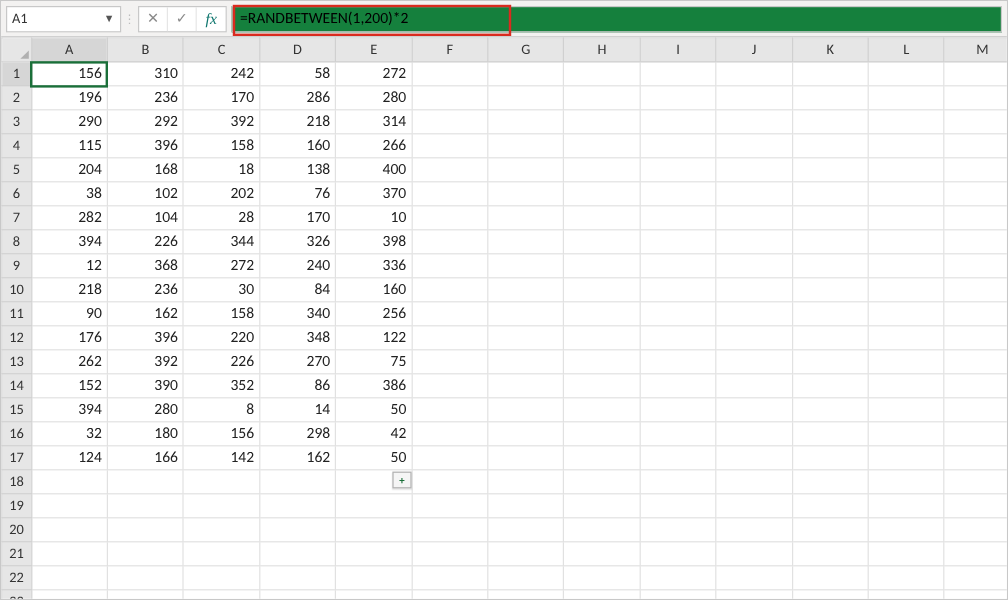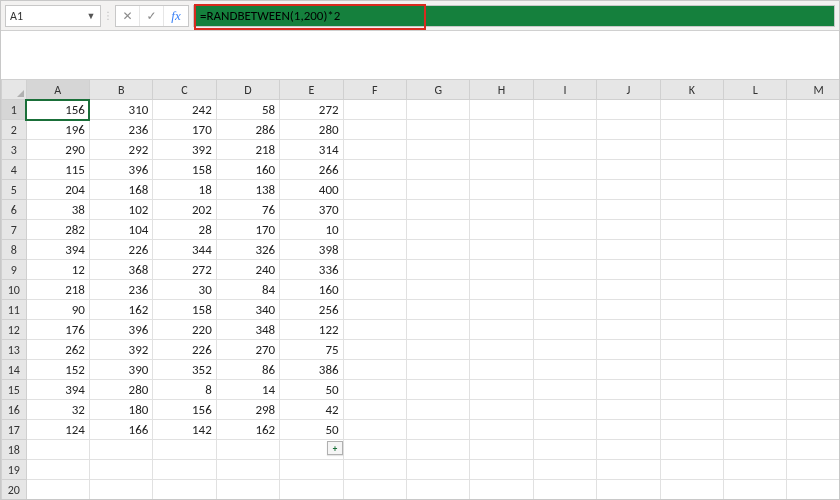--- a/index.html
+++ b/index.html
@@ -4,21 +4,21 @@
 <style>
   * { box-sizing: border-box; margin: 0; padding: 0; }
   html, body {
     width: 840px; height: 500px;
     font-family: Calibri, 'Segoe UI', Arial, sans-serif;
     font-size: 13px;
     background: #ffffff;
     color: #1a1a1a;
     overflow: hidden;
   }
-  .app { width: 100%; height: 100%; display: flex; flex-direction: column; border: 1px solid #c8c8c8; gap: 48px; }
+  .app { width: 100%; height: 100%; display: flex; flex-direction: column; border: 1px solid #c8c8c8; }
 
   
   .formula-bar {
     display: flex; align-items: center;
     height: 30px;
     background: #f3f2f1;
     border-bottom: 1px solid #d0d0d0;
     padding: 2px 4px;
     gap: 4px;
   }
@@ -36,21 +36,21 @@
     background: #ffffff; border: 1px solid #c8c8c8;
     height: 22px;
   }
   .fb-btn {
     width: 24px; height: 100%;
     display: flex; align-items: center; justify-content: center;
     color: #8a8a8a; font-size: 12px;
     border-right: 1px solid #e6e6e6;
   }
   .fb-btn:last-child { border-right: none; }
-  .fb-btn.fx { font-style: italic; font-family: 'Times New Roman', serif; color: #3b82f6; font-size: 13px; }
+  .fb-btn.fx { font-style: italic; font-family: 'Times New Roman', serif; color: #0f766e; font-size: 13px; }
   .formula-input-wrap {
     flex: 1; height: 22px;
     background: #15803d; border: 1px solid #c8c8c8;
     display: flex; align-items: center; position: relative;
   }
   .formula-highlight {
     position: absolute; left: 0; top: -2px; height: 26px;
     border: 2px solid #d92b1f; pointer-events: none;
   }
   .formula-input {

